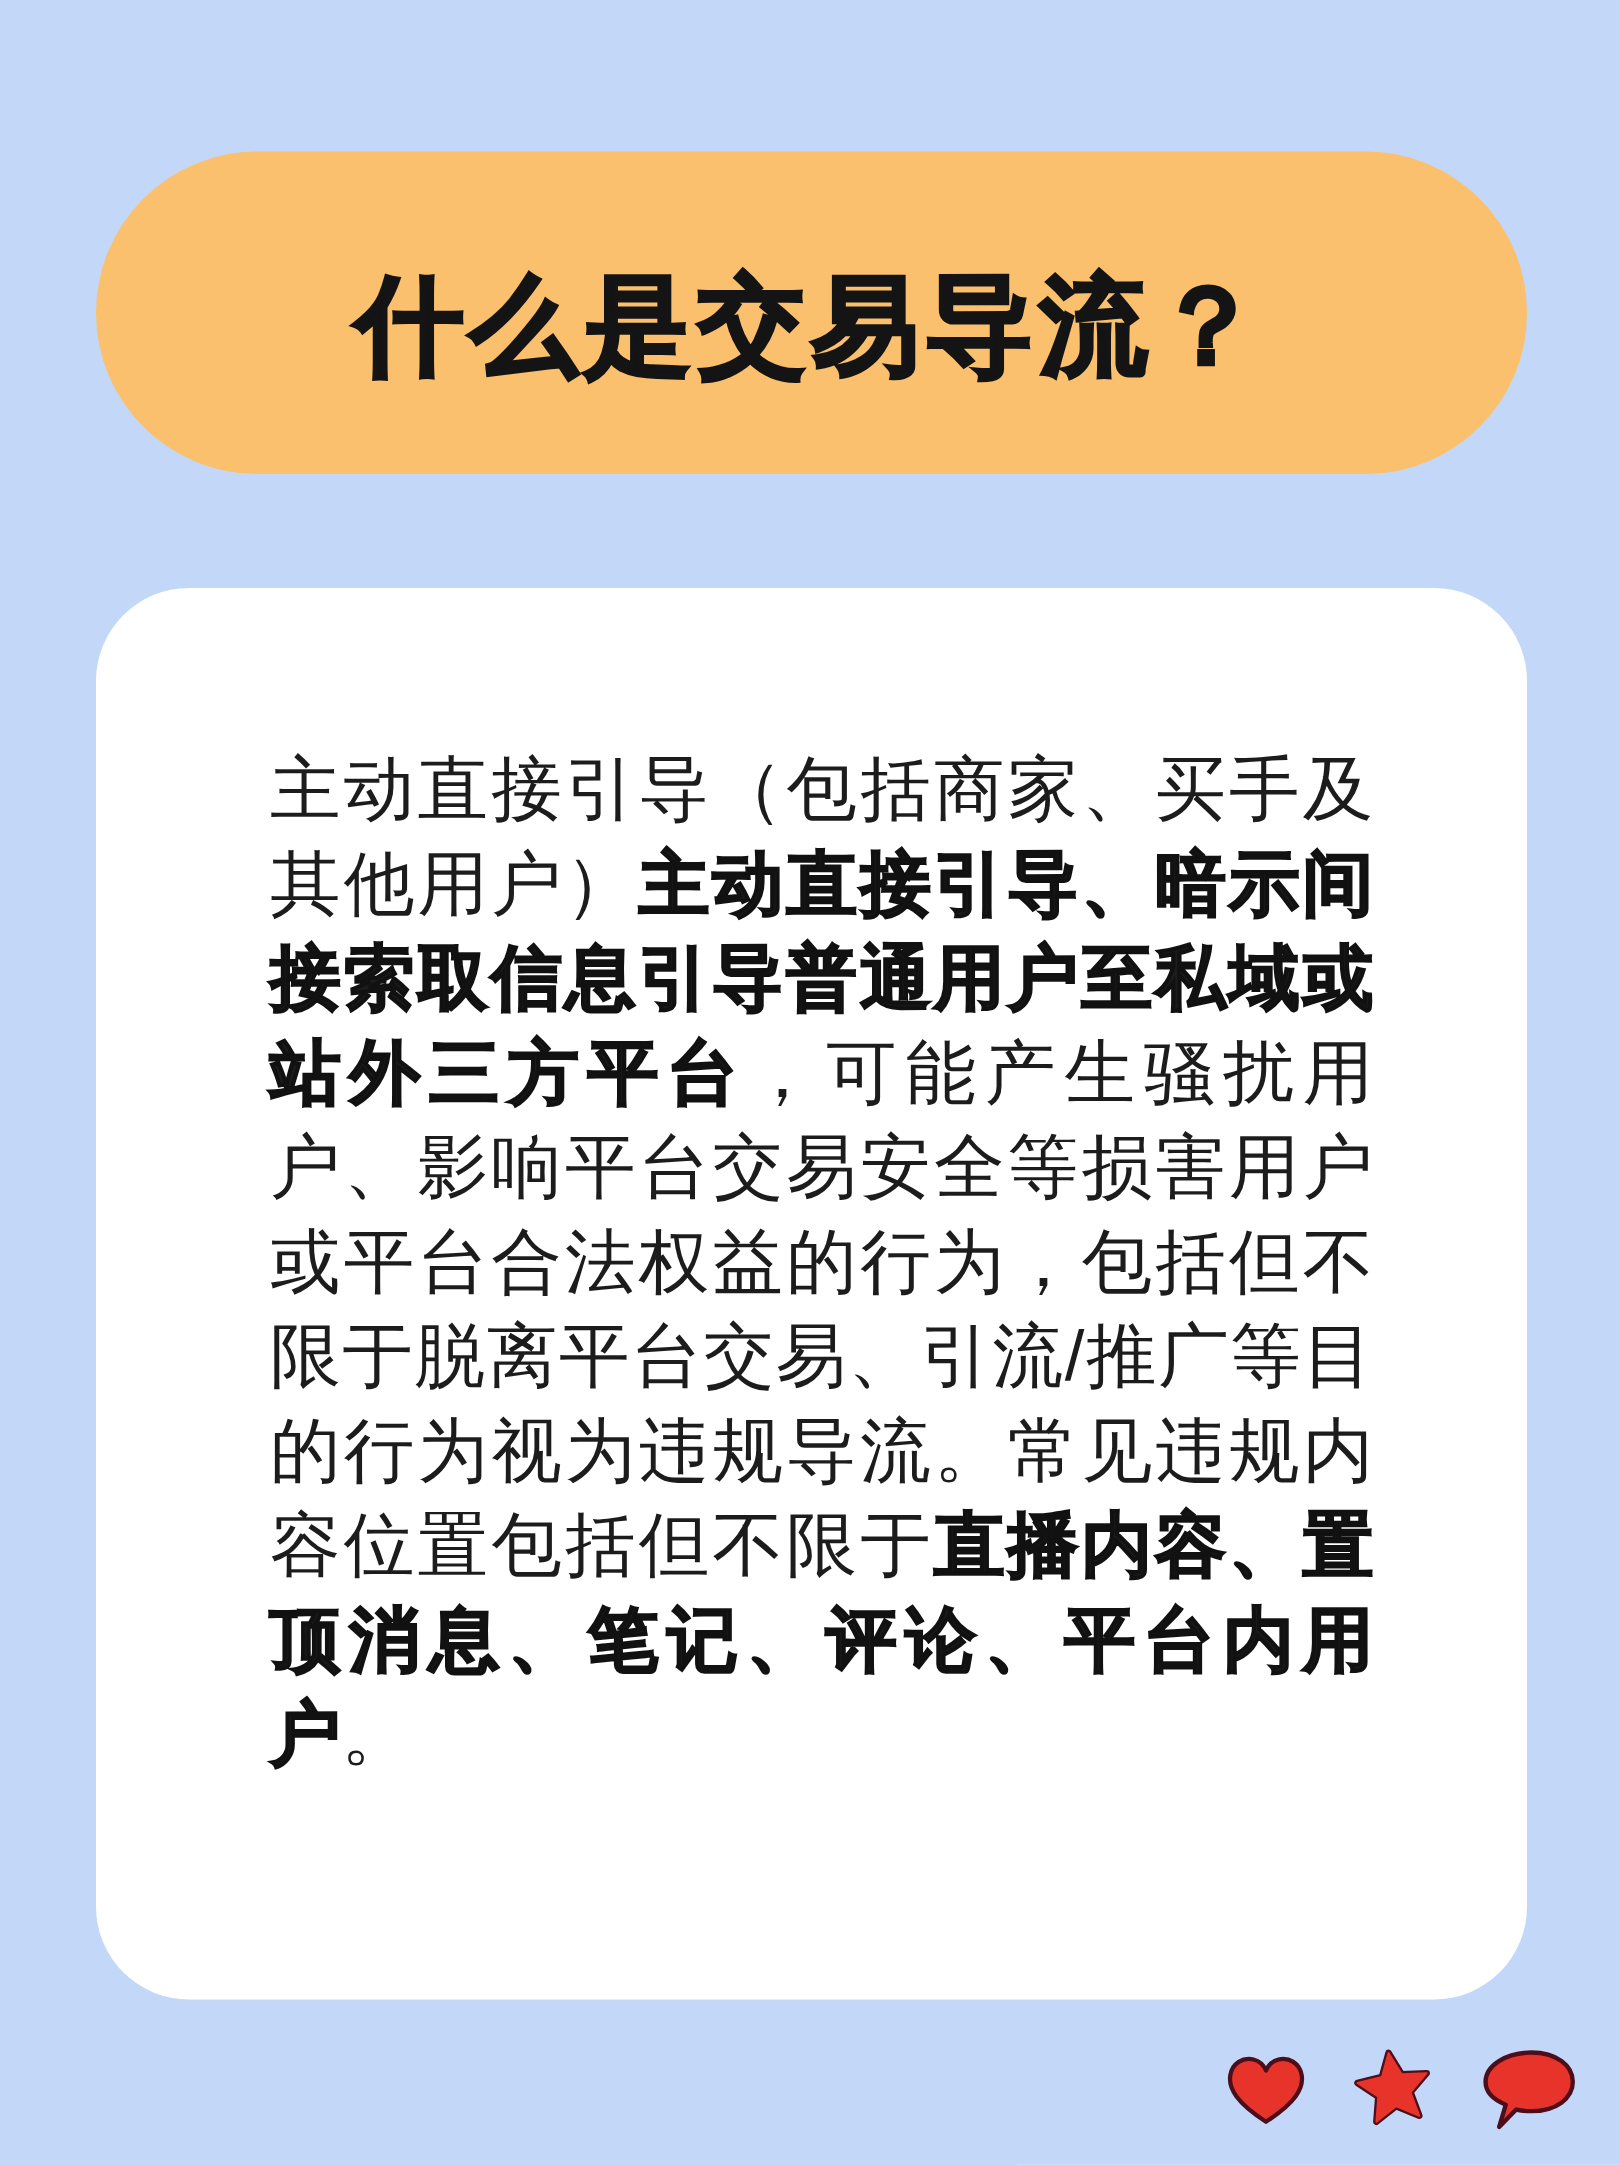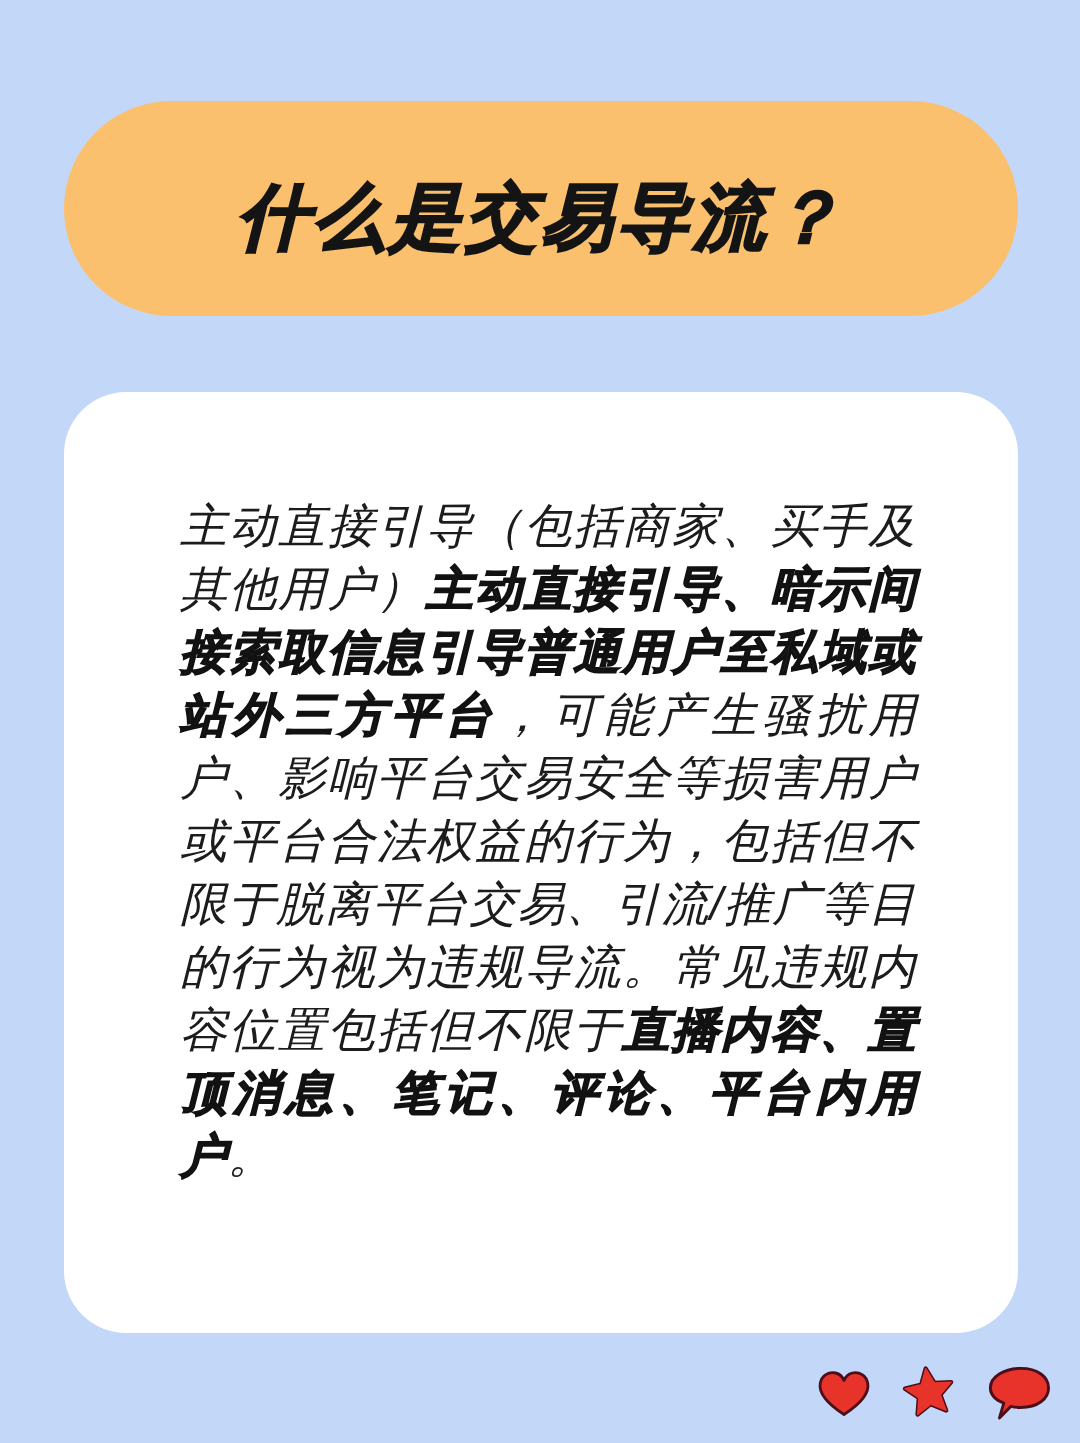--- a/index.html
+++ b/index.html
@@ -5,21 +5,20 @@
   * { margin: 0; padding: 0; box-sizing: border-box; }
   html, body { background: #C3D8F8; }
   body { font-family: "Liberation Sans", "DejaVu Sans", sans-serif; }
 
   .page {
     position: relative;
     width: 1080px;
     height: 1443px;
     background: #C3D8F8;
     overflow: hidden;
-    font-style: italic;
   }
 
   
   .banner {
     position: absolute;
     left: 64px;
     top: 101px;
     width: 954px;
     height: 215px;
     background: #FAC06D;

